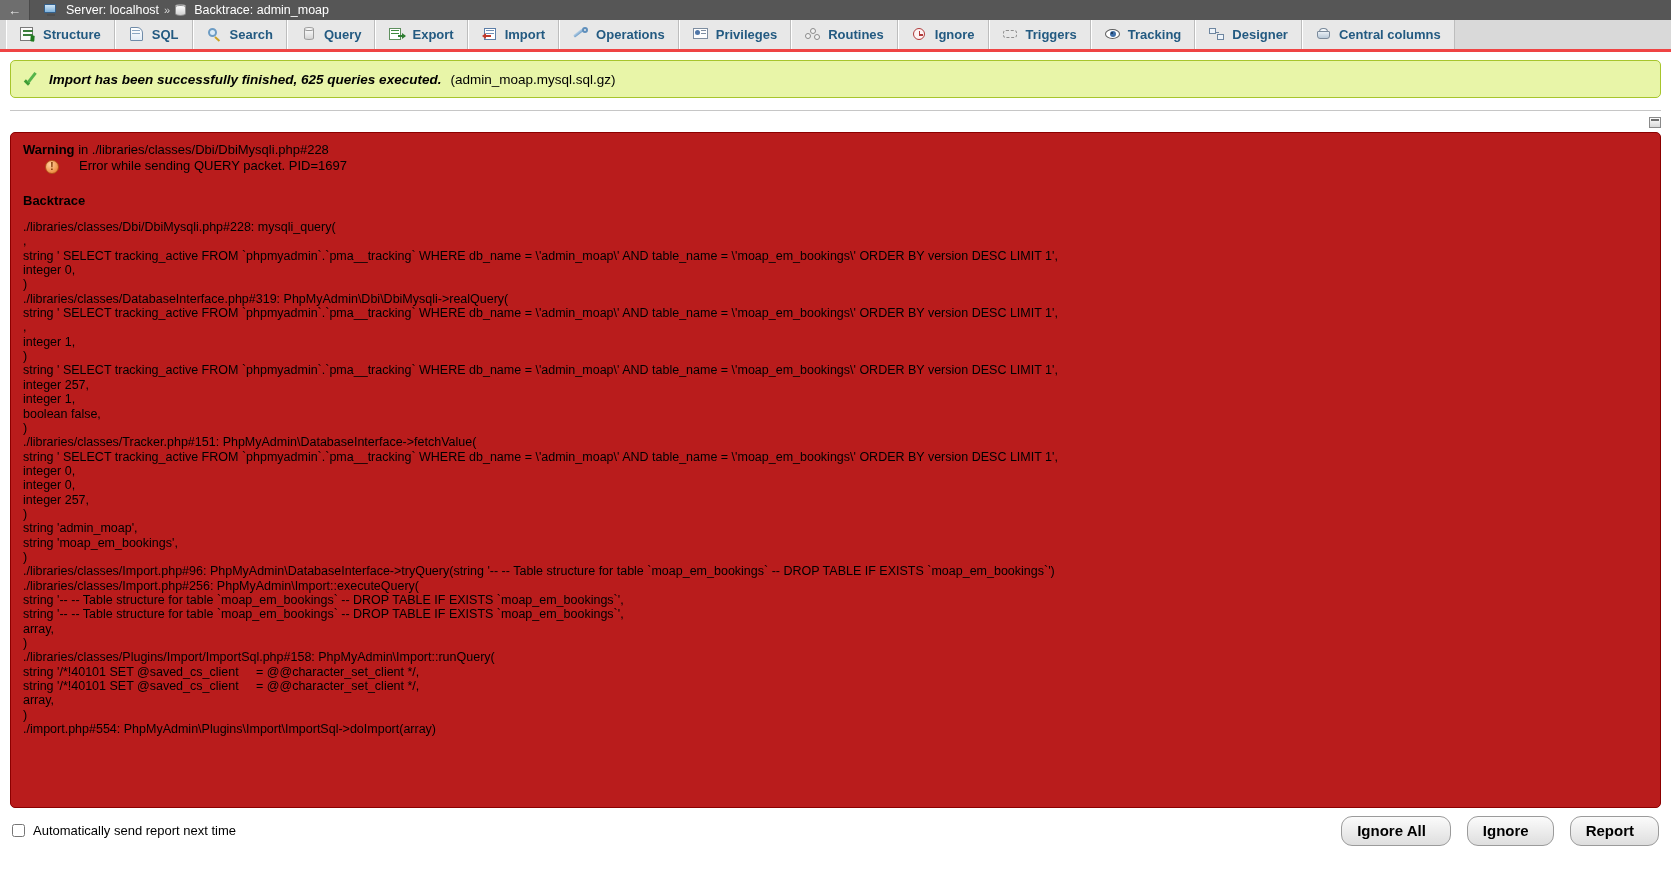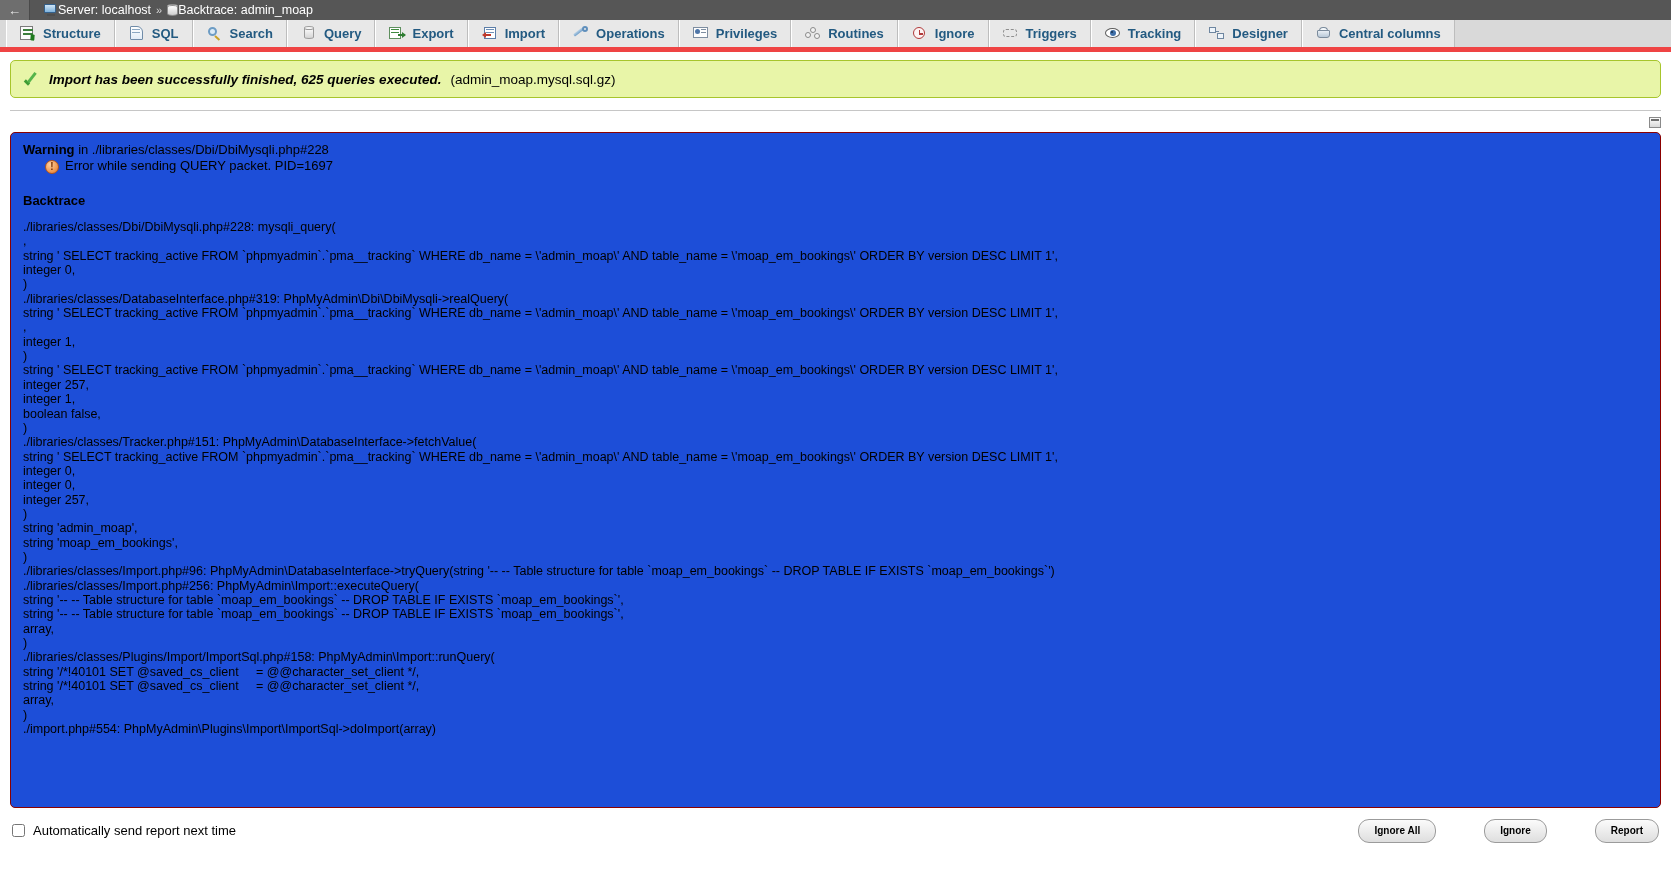--- a/index.html
+++ b/index.html
@@ -23,21 +23,21 @@
     font-size: 12.5px;
     white-space: nowrap;
   }
   #back-arrow {
     width: 30px; height: 20px;
     background: #6e6e6e;
     border-right: 1px solid #4a4a4a;
     display: flex; align-items: center; justify-content: center;
     color: #e9e9e9; font-size: 13px;
   }
-  .crumb { display: flex; align-items: center; gap: 0; padding-left: 14px; }
+  .crumb { display: flex; align-items: center; gap: 8px; padding-left: 14px; }
   .crumb-sep { padding: 0 5px; color: #d8d8d8; font-size: 11px; }
 
   .ico { display: inline-block; vertical-align: middle; position: relative; }
 
   
   .ico-server { width: 14px; height: 12px; }
   .ico-server .scr {
     position: absolute; left: 0; top: 0; width: 12px; height: 9px;
     background: linear-gradient(#cfe4f5, #7fb3dc);
     border: 1px solid #33608c; border-radius: 1px;
@@ -55,21 +55,21 @@
   }
   .ico-db .top {
     position: absolute; left: 0; top: 0px; width: 11px; height: 4px;
     background: #f4f4f4; border: 1px solid #8d8d8d; border-radius: 50%;
   }
 
   
   #tab-bar {
     height: 32px;
     background: #d9d9d9;
-    border-bottom: 5px solid #ef4444;
+    border-bottom: 3px solid #ef4444;
     display: flex; align-items: stretch;
     padding-left: 6px;
   }
   .tab {
     display: flex; align-items: center; gap: 7px;
     padding: 0 13px;
     background: #e8e8e8;
     border-left: 1px solid #ffffff;
     border-right: 1px solid #bdbdbd;
     color: #235a81;
@@ -198,33 +198,33 @@
     background: linear-gradient(#fefefe, #d8d8d8);
     border: 1px solid #8a8a8a;
   }
   #corner-widget::before {
     content:""; position:absolute; left:1px; top:1px; right:1px; height:2px; background:#6f6f6f;
   }
 
   
   #error-panel {
     margin: 0 10px 0 10px;
-    background: #1d4ed8;
+    background: #b91c1c;
     border: 1px solid #8b0000;
     border-radius: 5px;
     padding: 10px 12px 10px 12px;
     height: 676px;
     overflow: hidden;
     font-size: 12.5px;
     line-height: 14.35px;
   }
   #warning-head { font-size: 13px; margin-bottom: 2px; }
   #warning-head b { font-weight: bold; }
   #error-line {
-    display: flex; align-items: center; gap: 6px;
+    display: flex; align-items: center; gap: 20px;
     margin: 2px 0 0 22px;
     font-size: 13px;
   }
   .excl-icon {
     width: 14px; height: 14px; border-radius: 50%;
     background: radial-gradient(circle at 35% 30%, #ffd0a0, #e87722);
     border: 1px solid #b4551b;
     position: relative; flex:0 0 14px;
   }
   .excl-icon::after {
@@ -247,27 +247,26 @@
   }
   #auto-report input { width: 13px; height: 13px; margin: 0; }
   #footer-buttons {
     margin-left: auto;
     display: flex; align-items: center; gap: 16px;
   }
   .pma-btn {
     background: linear-gradient(#fbfbfb, #dedede);
     border: 1px solid #9b9b9b;
     border-radius: 11px;
-    padding: 5px 15px 6px 15px;
-    font-size: 10px;
+    padding: 5px 24px 6px 15px;
+    font-size: 15px;
     font-weight: bold;
     color: #000;
     cursor: pointer;
     font-family: "Liberation Sans", sans-serif;
-    margin-left: 32px;
   }
 </style>
 </head>
 <body>
 
 <div id="breadcrumb-bar">
   <div id="back-arrow">←</div>
   <div class="crumb">
     <span class="ico ico-server">
         <i class="scr"></i>

